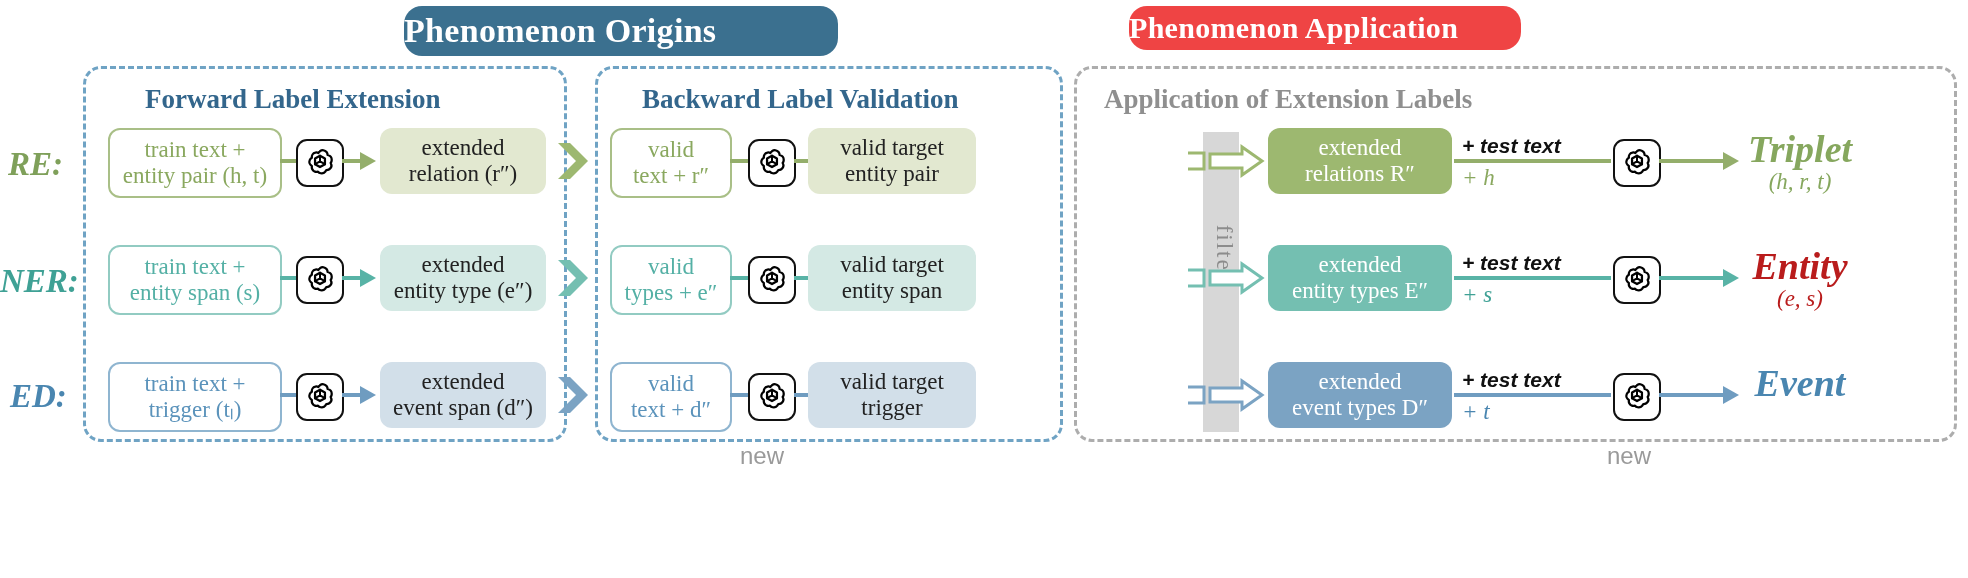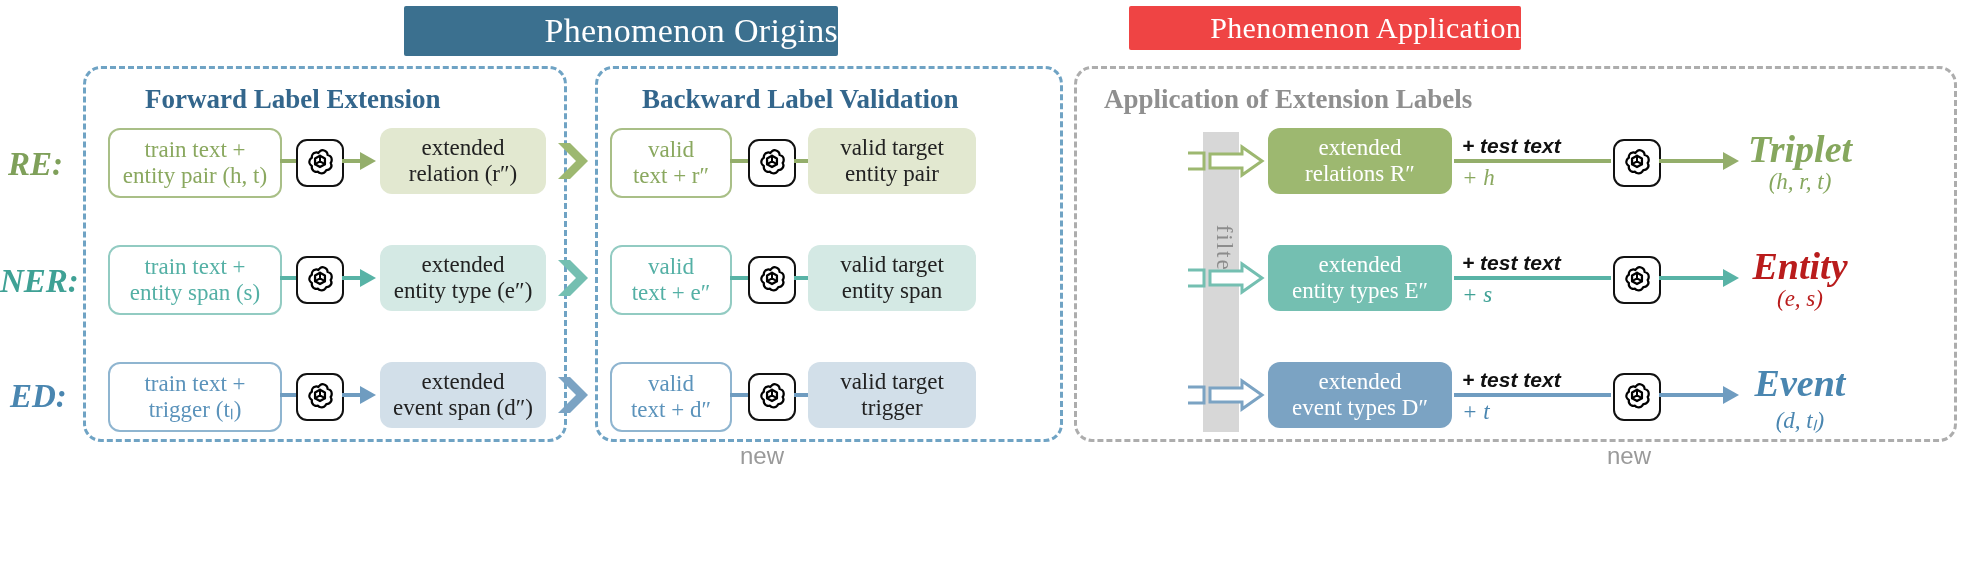--- a/index.html
+++ b/index.html
@@ -1,22 +1,23 @@
 <!DOCTYPE html>
 <html><head>
 <meta charset="utf-8">
 <style>
   html,body{margin:0;padding:0;background:#ffffff;}
   body{width:1968px;height:578px;position:relative;font-family:"Liberation Serif",serif;overflow:hidden;}
 
   
   .banner{
-    position:absolute;display:flex;align-items:center;justify-content:flex-end;
-    border-radius:2px;color:#ffffff;font-size:34px;letter-spacing:.3px;
+    position:absolute;display:flex;align-items:center;justify-content:flex-start;
+    border-radius:18px;color:#ffffff;font-size:34px;letter-spacing:.3px;
     font-family:"Liberation Serif",serif;
+    font-weight:bold;
   }
   #banner-origins{left:404px;top:6px;width:434px;height:50px;background:#3b708f;}
   #banner-application{left:1129px;top:6px;width:392px;height:44px;background:#ef4444;font-size:30px;}
 
   
   .panel{position:absolute;border-radius:18px;}
   .panel.blue{border:3.5px dashed #6fa3c4;}
   .panel.gray{border:3.5px dashed #adadad;}
   #panel-forward{left:83px;top:66px;width:478px;height:370px;}
   #panel-backward{left:595px;top:66px;width:462px;height:370px;}
@@ -220,21 +221,21 @@
     <div class="arrowhead ner" style="left:360px;top:269px;"></div>
     <div class="box pale ner" style="left:380px;top:245px;width:166px;height:66px;font-size:23px;">
       <span class="l1">extended</span>
       <span class="l2">entity type (e″)</span>
     </div>
     <div class="chev" style="left:556px;top:258px;"><svg viewBox="0 0 36 40" width="36" height="40">
         <path d="M2 2 L20 20 L2 38 L14 38 L32 20 L14 2 Z" fill="#74bfb1"></path>
       </svg></div>
     <div class="box outline ner" style="left:610px;top:245px;width:118px;height:66px;font-size:23px;">
       <span class="l1">valid</span>
-      <span class="l2">text + e″</span>
+      <span class="l2">types + e″</span>
     </div>
     <div class="line ner" style="left:730px;top:276px;width:18px;"></div>
     <div class="oai" style="left:748px;top:256px;">
       <svg viewBox="0 0 24 24" aria-hidden="true">
         <path fill="none" stroke="#000" stroke-width="1.7" stroke-linejoin="round" d="M12 3.1c1.6-1.1 3.7-.8 4.9.7.5.6.8 1.4.8 2.2 1.8.3 3.1 1.9 3.1 3.7 0 .8-.3 1.6-.8 2.3.9 1.6.5 3.6-1 4.7-.7.5-1.5.7-2.3.7-.6 1.7-2.4 2.7-4.2 2.3-.8-.2-1.5-.6-2-1.2-1.8.6-3.7-.3-4.4-2-.3-.7-.3-1.5-.2-2.3-1.6-.8-2.3-2.7-1.6-4.4.3-.7.9-1.3 1.6-1.7-.3-1.8.8-3.5 2.6-3.9.8-.2 1.6-.1 2.3.3.3-.5.7-.9 1.2-1.2z"></path>
         <path fill="none" stroke="#000" stroke-width="1.7" stroke-linecap="round" stroke-linejoin="round" d="M8.3 8.6l3.7-2.1 3.7 2.1v4.3l-3.7 2.1-3.7-2.1z"></path>
         <path fill="none" stroke="#000" stroke-width="1.5" stroke-linecap="round" d="M12 6.5v4.3l3.7 2.1M12 10.8L8.3 12.9"></path>
       </svg>
     </div>
     <div class="line ner" style="left:794px;top:276px;width:18px;"></div>
@@ -321,17 +322,16 @@
       <svg viewBox="0 0 24 24" aria-hidden="true">
         <path fill="none" stroke="#000" stroke-width="1.7" stroke-linejoin="round" d="M12 3.1c1.6-1.1 3.7-.8 4.9.7.5.6.8 1.4.8 2.2 1.8.3 3.1 1.9 3.1 3.7 0 .8-.3 1.6-.8 2.3.9 1.6.5 3.6-1 4.7-.7.5-1.5.7-2.3.7-.6 1.7-2.4 2.7-4.2 2.3-.8-.2-1.5-.6-2-1.2-1.8.6-3.7-.3-4.4-2-.3-.7-.3-1.5-.2-2.3-1.6-.8-2.3-2.7-1.6-4.4.3-.7.9-1.3 1.6-1.7-.3-1.8.8-3.5 2.6-3.9.8-.2 1.6-.1 2.3.3.3-.5.7-.9 1.2-1.2z"></path>
         <path fill="none" stroke="#000" stroke-width="1.7" stroke-linecap="round" stroke-linejoin="round" d="M8.3 8.6l3.7-2.1 3.7 2.1v4.3l-3.7 2.1-3.7-2.1z"></path>
         <path fill="none" stroke="#000" stroke-width="1.5" stroke-linecap="round" d="M12 6.5v4.3l3.7 2.1M12 10.8L8.3 12.9"></path>
       </svg>
     </div>
     <div class="line ed" style="left:1659px;top:393px;width:66px;"></div>
     <div class="arrowhead ed" style="left:1723px;top:386px;"></div>
     <div class="outcome ed" style="left:1700px;top:361px;width:200px;">
       <span class="big">Event</span>
-      <span class="sub">(d, tₗ)</span>
     </div>
     <div class="newlabel" style="left:740px;top:442px;">new</div>
     <div class="newlabel" style="left:1607px;top:442px;">new</div>
   </div>
 
 </body></html>

